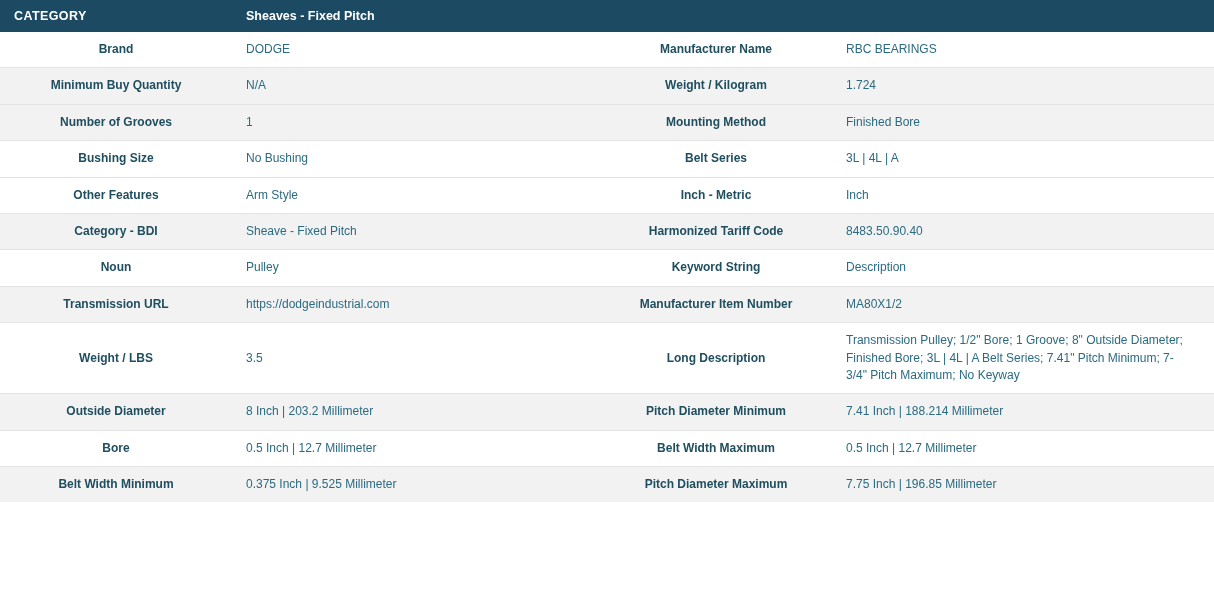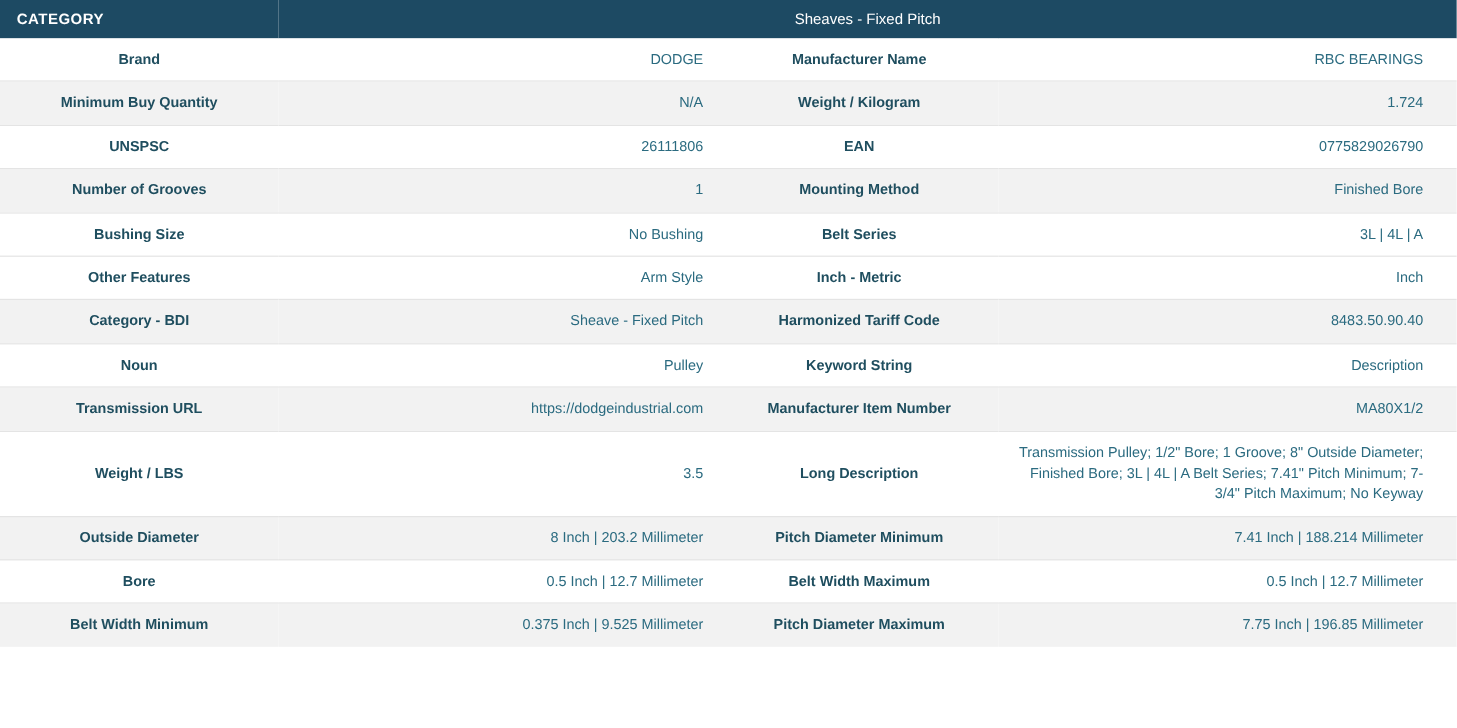--- a/index.html
+++ b/index.html
@@ -31,23 +31,22 @@
   }
   tr.header-row td {
     color: #ffffff;
     font-weight: bold;
     padding: 9px 14px;
     letter-spacing: 0.4px;
     font-size: 12.5px;
     border: none;
   }
   tr.header-row td.header-value {
-    font-weight: normal;
+    font-weight: bold;
     letter-spacing: 0;
-    text-align: center;
   }
 
   
   tbody tr.data-row {
     background: #ffffff;
   }
   tbody tr.data-row.alt {
     background: #f2f2f2;
     margin-left: 28px;
   }
@@ -64,21 +63,20 @@
     text-align: center;
   }
   td.value {
     color: #2b6b80;
     font-size: 12px;
     font-weight: normal;
   }
   .wrap-value {
     display: block;
     max-width: 340px;
-    text-align: right;
   }
   tbody tr.data-row:last-child td {
     border-bottom: none;
   }
 </style>
 </head>
 <body>
 
 <table class="spec-table">
   <colgroup>
@@ -116,30 +114,20 @@
       <tr class="data-row alt">
         <td class="label">Minimum Buy Quantity</td>
         <td class="value">
           <span class="wrap-value">N/A</span>
         </td>
         <td class="label">Weight / Kilogram</td>
         <td class="value">
           <span class="wrap-value">1.724</span>
         </td>
       </tr>
-      <tr class="data-row">
-        <td class="label">UNSPSC</td>
-        <td class="value">
-          <span class="wrap-value">26111806</span>
-        </td>
-        <td class="label">EAN</td>
-        <td class="value">
-          <span class="wrap-value">0775829026790</span>
-        </td>
-      </tr>
       <tr class="data-row alt">
         <td class="label">Number of Grooves</td>
         <td class="value">
           <span class="wrap-value">1</span>
         </td>
         <td class="label">Mounting Method</td>
         <td class="value">
           <span class="wrap-value">Finished Bore</span>
         </td>
       </tr>

